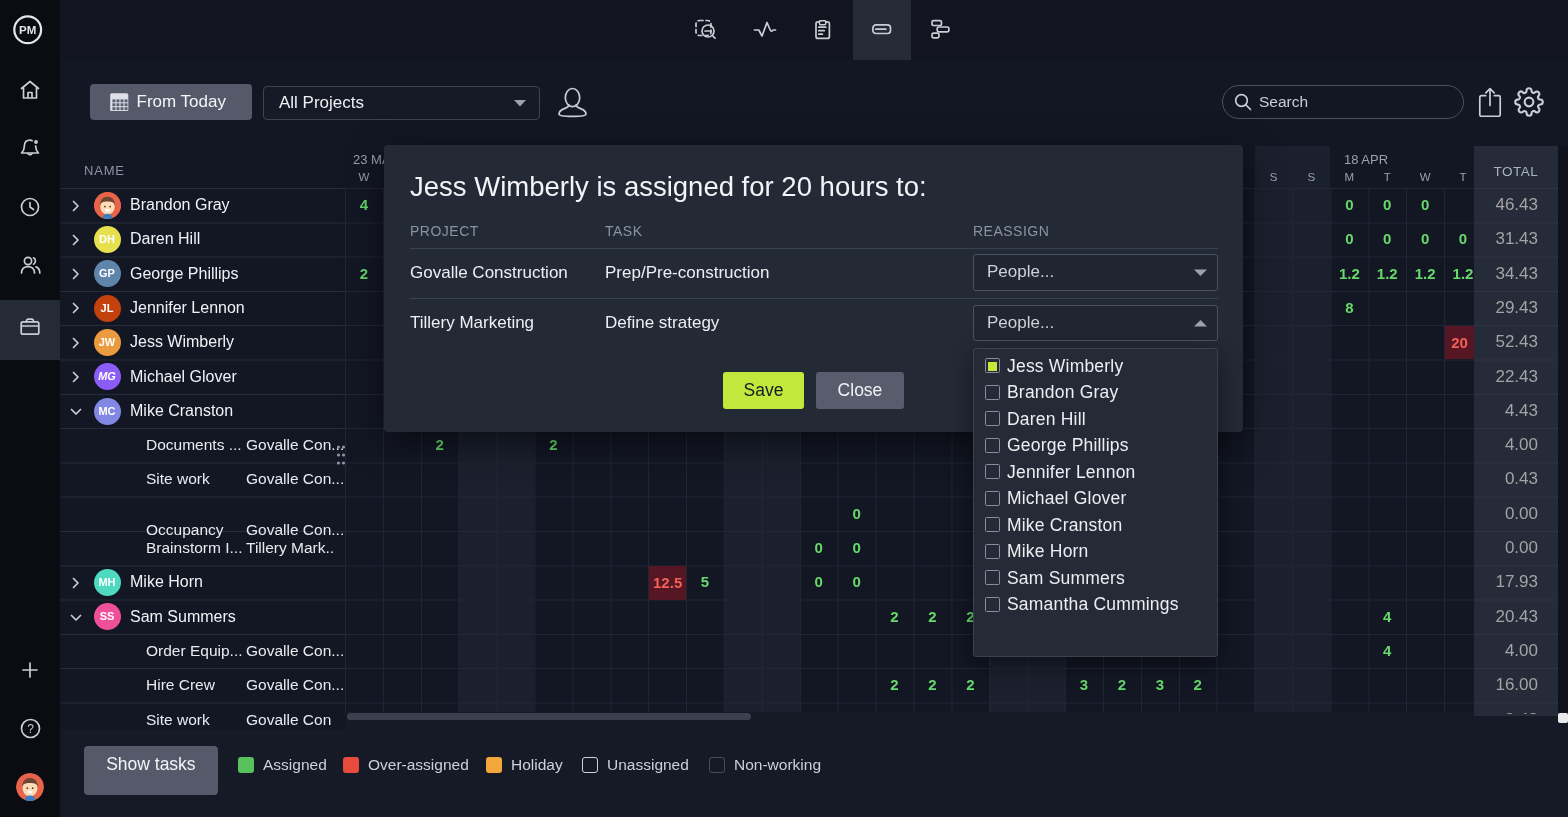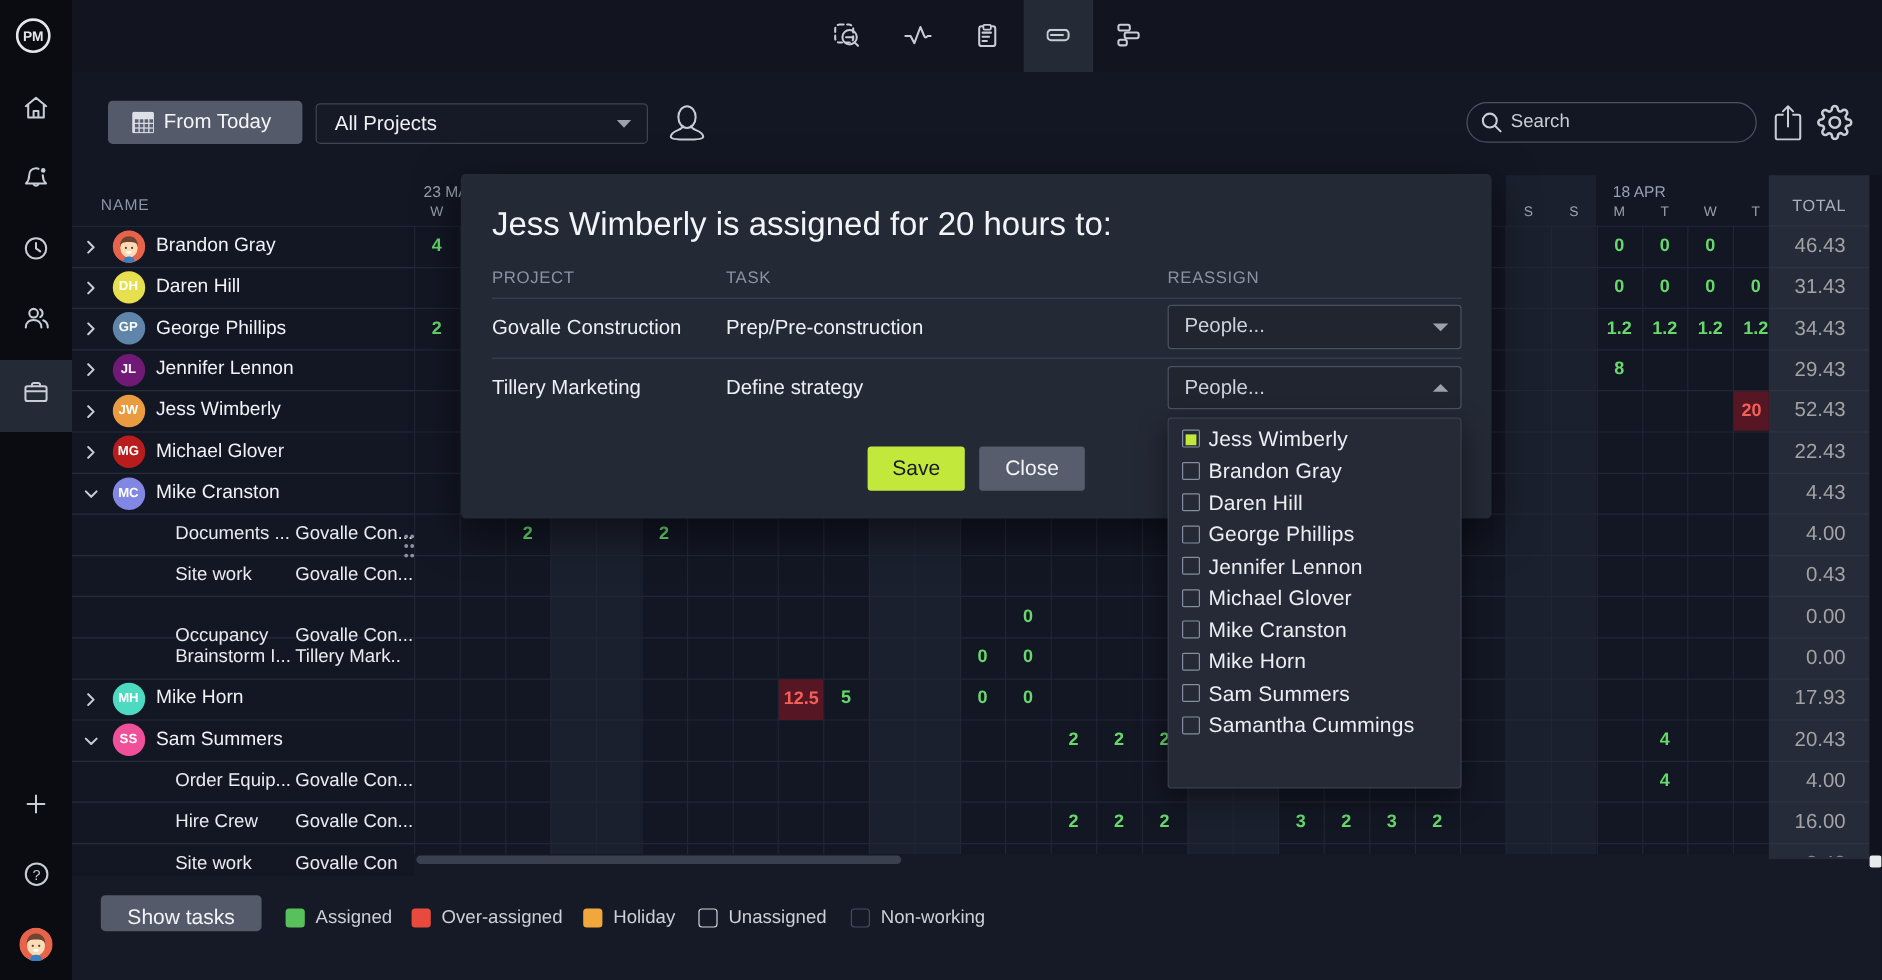--- a/index.html
+++ b/index.html
@@ -234,35 +234,35 @@
       <svg class="chev" width="8" height="12">
           <polyline points="1.5,1.5 6,6 1.5,10.5" class="ic" stroke-width="1.8"></polyline>
         </svg>
       <div class="av" style="background:#5f86aa;">GP</div>
       <div class="nm">George Phillips</div>
     </div>
     <div class="prow" style="top:102.9px;">
       <svg class="chev" width="8" height="12">
           <polyline points="1.5,1.5 6,6 1.5,10.5" class="ic" stroke-width="1.8"></polyline>
         </svg>
-      <div class="av" style="background:#701a75;">JL</div>
+      <div class="av" style="background:#c2410c;">JL</div>
       <div class="nm">Jennifer Lennon</div>
     </div>
     <div class="prow" style="top:137.2px;">
       <svg class="chev" width="8" height="12">
           <polyline points="1.5,1.5 6,6 1.5,10.5" class="ic" stroke-width="1.8"></polyline>
         </svg>
       <div class="av" style="background:#eb9b3f;">JW</div>
       <div class="nm">Jess Wimberly</div>
     </div>
     <div class="prow" style="top:171.5px;">
       <svg class="chev" width="8" height="12">
           <polyline points="1.5,1.5 6,6 1.5,10.5" class="ic" stroke-width="1.8"></polyline>
         </svg>
-      <div class="av" style="background:#b91c1c;">MG</div>
+      <div class="av" style="background:#8b5cf6;font-style:italic;">MG</div>
       <div class="nm">Michael Glover</div>
     </div>
     <div class="prow" style="top:205.8px;">
       <svg class="chevd" width="12" height="8">
           <polyline points="1.5,1.5 6,6 10.5,1.5" class="ic" stroke-width="1.8"></polyline>
         </svg>
       <div class="av" style="background:#8187e2;">MC</div>
       <div class="nm">Mike Cranston</div>
     </div>
     <div class="prow" style="top:240.1px;">
@@ -452,21 +452,21 @@
   </svg>
   <svg class="abs" style="left:1514px;top:87px;" width="30" height="30" viewBox="0 0 24 24">
     <path class="ic" stroke-width="1.5" d="M12 15.5 A3.5 3.5 0 1 0 12 8.5 A3.5 3.5 0 0 0 12 15.5 Z
       M19.4 15 A1.65 1.65 0 0 0 19.73 16.82 L19.79 16.88 A2 2 0 1 1 16.96 19.71 L16.9 19.65 A1.65 1.65 0 0 0 15.08 19.32 A1.65 1.65 0 0 0 14.08 20.83 V21 A2 2 0 1 1 10.08 21 V20.91 A1.65 1.65 0 0 0 9 19.4 A1.65 1.65 0 0 0 7.18 19.73 L7.12 19.79 A2 2 0 1 1 4.29 16.96 L4.35 16.9 A1.65 1.65 0 0 0 4.68 15.08 A1.65 1.65 0 0 0 3.17 14.08 H3 A2 2 0 1 1 3 10.08 H3.09 A1.65 1.65 0 0 0 4.6 9 A1.65 1.65 0 0 0 4.27 7.18 L4.21 7.12 A2 2 0 1 1 7.04 4.29 L7.1 4.35 A1.65 1.65 0 0 0 8.92 4.68 H9 A1.65 1.65 0 0 0 10 3.17 V3 A2 2 0 1 1 14 3 V3.09 A1.65 1.65 0 0 0 15 4.6 A1.65 1.65 0 0 0 16.82 4.27 L16.88 4.21 A2 2 0 1 1 19.71 7.04 L19.65 7.1 A1.65 1.65 0 0 0 19.32 8.92 V9 A1.65 1.65 0 0 0 20.83 10 H21 A2 2 0 1 1 21 14 H20.91 A1.65 1.65 0 0 0 19.4 15 Z"></path>
   </svg>
 
   <div class="abs" style="left:1558px;top:146px;width:10px;height:566px;background:#10131d;"></div>
   <div class="abs" style="left:347px;top:712.5px;width:404px;height:7px;background:#3a404e;border-radius:4px;"></div>
   <div class="abs" style="left:1558px;top:712.5px;width:10px;height:10px;background:#e9eaec;border-radius:2px;"></div>
 
-  <div class="abs" style="left:83.8px;top:746.4px;width:134.2px;height:30px;background:#545a6a;border-radius:4px;
+  <div class="abs" style="left:83.8px;top:746.4px;width:134.2px;height:49px;background:#545a6a;border-radius:4px;
        text-align:center;line-height:37.2px;font-size:17.5px;color:#f2f4f6;">Show tasks</div>
   <style>
     .lsq{position:absolute;top:756.5px;width:16px;height:16px;border-radius:3px;}
     .llb{position:absolute;top:756.5px;line-height:16px;font-size:15.5px;color:#ccd0d8;}
   </style>
   <div class="lsq" style="left:238px;background:#57c25b;"></div>
   <div class="llb" style="left:263px;">Assigned</div>
   <div class="lsq" style="left:343px;background:#e84a3e;"></div>
   <div class="llb" style="left:368px;">Over-assigned</div>
   <div class="lsq" style="left:486px;background:#f2a73d;"></div>

